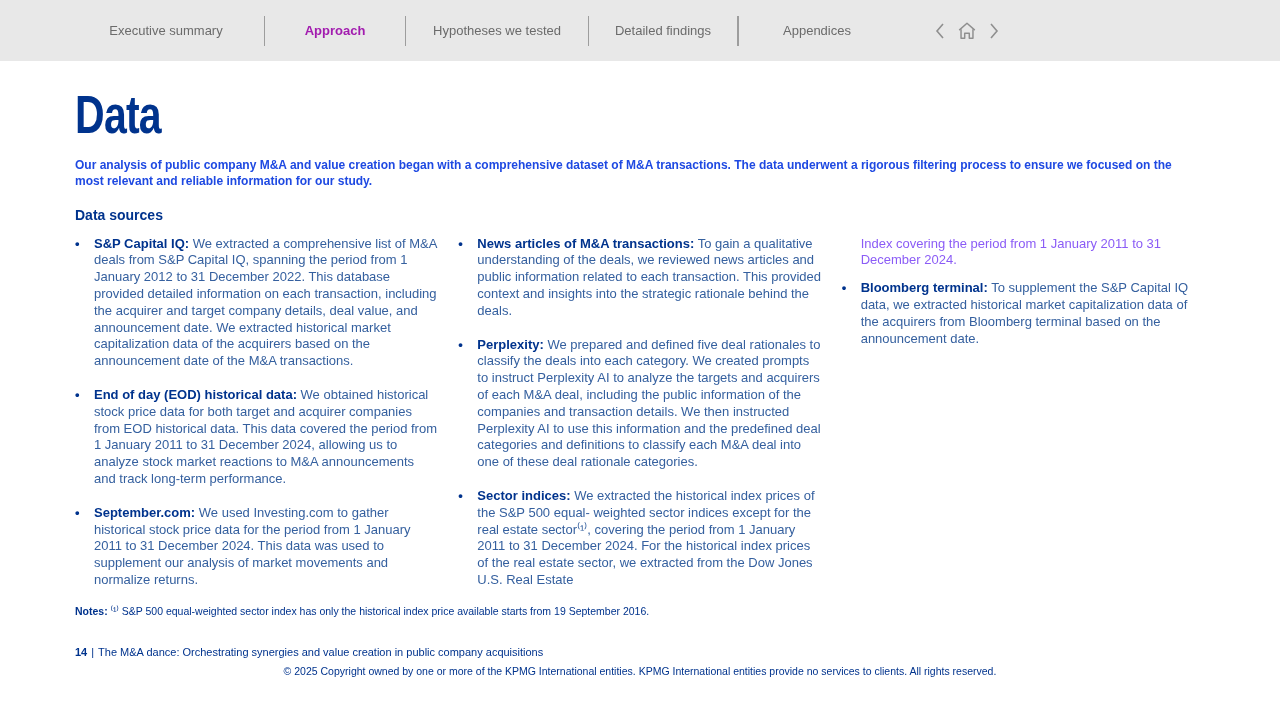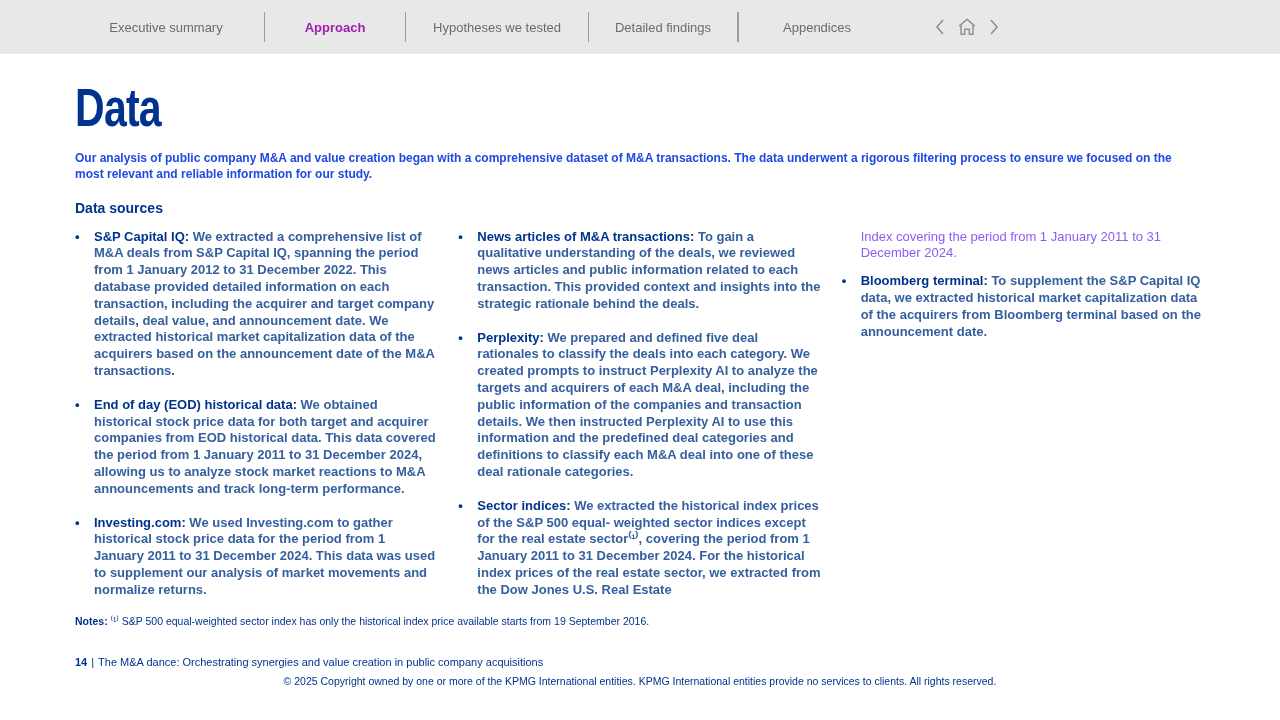--- a/index.html
+++ b/index.html
@@ -1,41 +1,41 @@
 <!DOCTYPE html>
 <html><head>
 <meta charset="utf-8">
 <style>
   * { margin:0; padding:0; box-sizing:border-box; }
   html,body { width:1280px; height:720px; overflow:hidden; background:#ffffff;
               font-family:"Liberation Sans", sans-serif; }
 
   
-  .navbar { height:54px; background:#e8e8e8; display:flex; align-items:center; padding-left:68px; }
+  .navbar { height:61px; background:#e8e8e8; display:flex; align-items:center; padding-left:68px; }
   .tabs { display:flex; align-items:center; height:100%; }
   .tab { display:flex; align-items:center; justify-content:center; height:100%;
          font-size:13px; color:#6b6b6b; cursor:pointer; }
   .tab.active { color:#a21caf; font-weight:bold; }
   .tab-sep { width:1px; height:30px; background:#9d9d9d; }
   .t1{width:196px}.t2{width:140px}.t3{width:182px}.t4{width:148px}.t5{width:192px}.t6{width:156px}
   .nav-icons { display:flex; align-items:center; gap:9px; margin-left:38px; }
   .nav-icons svg { display:block; }
 
   
   .content { padding:0 75px; }
   .page-title { margin-top:26px; color:#00338d; font-size:54px; font-weight:800;
                 letter-spacing:-1px; transform:scaleX(0.76); transform-origin:left center;
                 line-height:1.0; }
   .intro { margin-top:16px; color:#1e49e2; font-size:12px; font-weight:bold;
            line-height:1.36; max-width:1110px; }
   .section-heading { margin-top:17px; color:#00338d; font-size:14px; font-weight:bold; }
 
   .columns { display:flex; gap:20px; margin-top:13px; }
   .col { flex:1; min-width:0; }
-  .bullet-item { display:flex; margin-bottom:17px;font-weight:bold; }
+  .bullet-item { display:flex; margin-bottom:17px; }
   .bullet-item:last-child { margin-bottom:0; }
   .bullet-dot { width:19px; flex:0 0 19px; color:#00338d; font-size:13px; line-height:16.8px; }
   .bullet-dot::before { content:"\2022"; font-weight:bold; }
   .bullet-text { color:#35609f; font-size:13px; line-height:16.8px; }
   .bullet-text b { color:#00338d; }
   .continuation { padding-left:19px; color:#8b5cf6; font-size:13px; line-height:16.8px;
                   margin-bottom:11px; }
 
   .notes { margin-top:16px; color:#00338d; font-size:10.5px; line-height:1.3; }
   .notes b { font-weight:bold; }
@@ -95,21 +95,21 @@
       <div class="bullet-item">
         <span class="bullet-dot"></span>
         <span class="bullet-text"><b>S&amp;P Capital IQ:</b><span> We extracted a comprehensive list of M&amp;A deals from S&amp;P Capital IQ, spanning the period from 1 January 2012 to 31 December 2022. This database provided detailed information on each transaction, including the acquirer and target company details, deal value, and announcement date. We extracted historical market capitalization data of the acquirers based on the announcement date of the M&amp;A transactions.</span></span>
       </div>
       <div class="bullet-item">
         <span class="bullet-dot"></span>
         <span class="bullet-text"><b>End of day (EOD) historical data:</b><span> We obtained historical stock price data for both target and acquirer companies from EOD historical data. This data covered the period from 1 January 2011 to 31 December 2024, allowing us to analyze stock market reactions to M&amp;A announcements and track long-term performance.</span></span>
       </div>
       <div class="bullet-item">
         <span class="bullet-dot"></span>
-        <span class="bullet-text"><b>Investing.com:</b><span> We used Investing.com to gather historical stock price data for the period from 1 January 2011 to 31 December 2024. This data was used to supplement our analysis of market movements and normalize returns.</span></span>
+        <span class="bullet-text"><b>September.com:</b><span> We used Investing.com to gather historical stock price data for the period from 1 January 2011 to 31 December 2024. This data was used to supplement our analysis of market movements and normalize returns.</span></span>
       </div>
     </div>
 
     <div class="col">
       <div class="bullet-item">
         <span class="bullet-dot"></span>
         <span class="bullet-text"><b>News articles of M&amp;A transactions:</b><span> To gain a qualitative understanding of the deals, we reviewed news articles and public information related to each transaction. This provided context and insights into the strategic rationale behind the deals.</span></span>
       </div>
       <div class="bullet-item">
         <span class="bullet-dot"></span>

